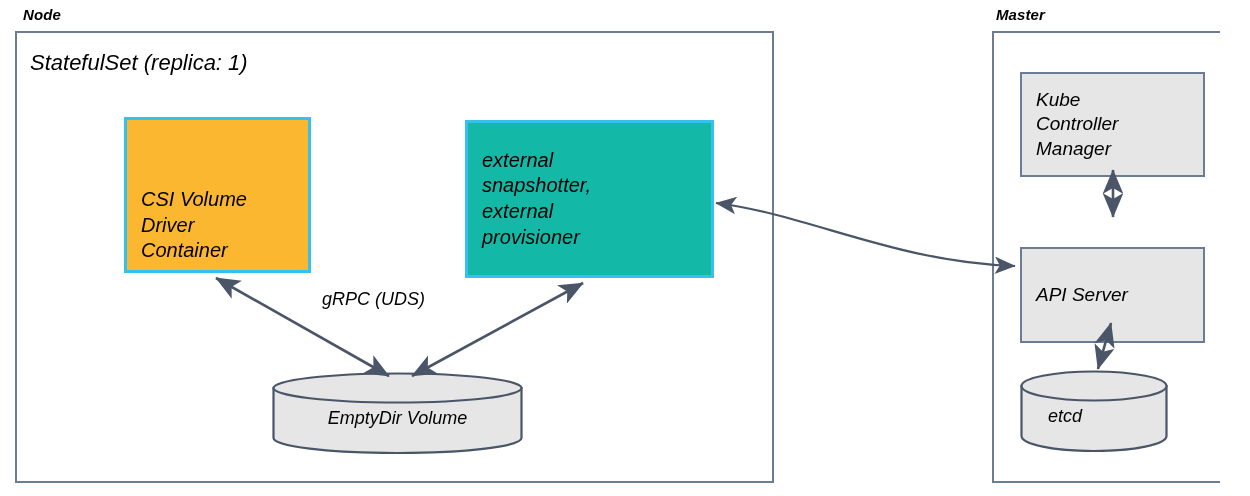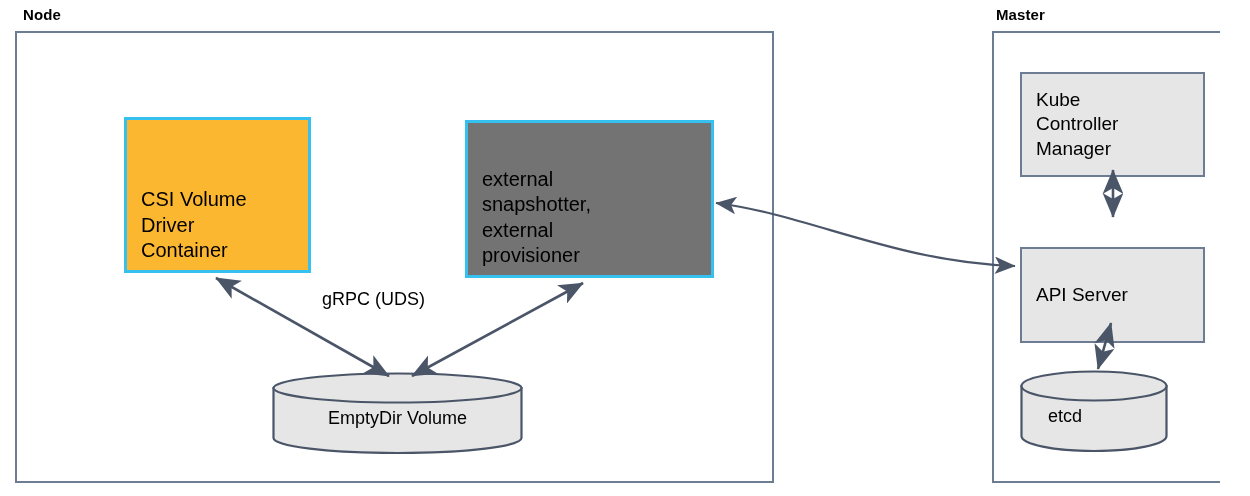--- a/index.html
+++ b/index.html
@@ -10,20 +10,21 @@
   body {
     font-family: "Liberation Sans", "DejaVu Sans", sans-serif;
     -webkit-font-smoothing: antialiased;
   }
   #canvas {
     position: relative;
     width: 1220px;
     height: 496px;
     background: #ffffff;
     overflow: hidden;
+    font-style: italic;
   }
   .abs { position: absolute; }
 
   
   .group-label {
     font-size: 15px;
     font-weight: bold;
     color: #000000;
     letter-spacing: 0.1px;
     white-space: nowrap;
@@ -54,23 +55,22 @@
     line-height: 1.28;
     color: #000000;
     white-space: pre-line;
     text-align: left;
   }
   .box-orange {
     background: #fcb731;
     border: 3px solid #36c0f0;
   }
   .box-green {
-    background: #737373;
+    background: #14b8a6;
     border: 3px solid #36c0f0;
-    align-items: flex-end;
   }
   .box-gray {
     background: #e6e6e6;
     border: 2px solid #6b7c93;
   }
   .box-gray .node-text { font-size: 19px; }
 
   
   .cylinder {
     position: absolute;
@@ -110,20 +110,21 @@
 </style>
 </head>
 <body>
 
 <div id="canvas">
 
   <div class="abs group-label" style="left:23px; top:6px;">Node</div>
 
   <div class="abs group-box" style="left:15px; top:31px; width:759px; height:452px;"></div>
 
+  <div class="abs statefulset-title" style="left:30px; top:50px;">StatefulSet (replica: 1)</div>
 
   <div class="abs node-box box-orange" style="left:124px; top:117px; width:187px; height:156px;align-items:flex-end;">
     <span class="node-text">CSI Volume
 Driver
 Container</span>
   </div>
 
   <div class="abs node-box box-green" style="left:465px; top:120px; width:249px; height:158px;">
     <span class="node-text">external
 snapshotter,

